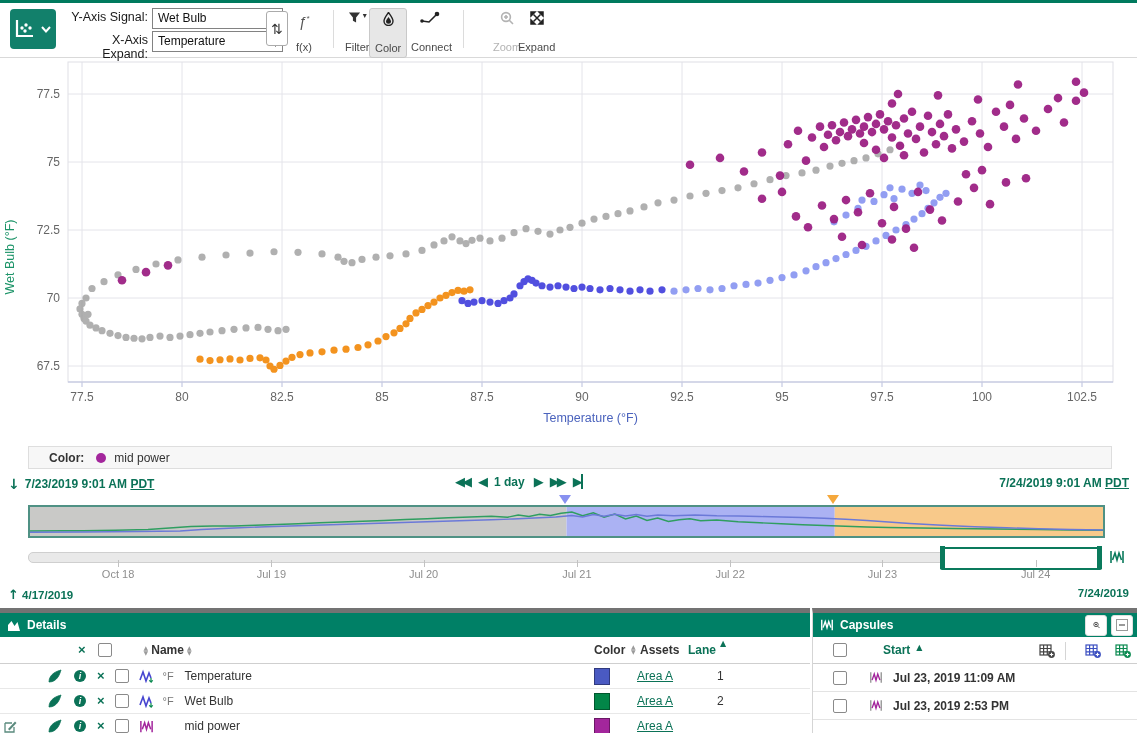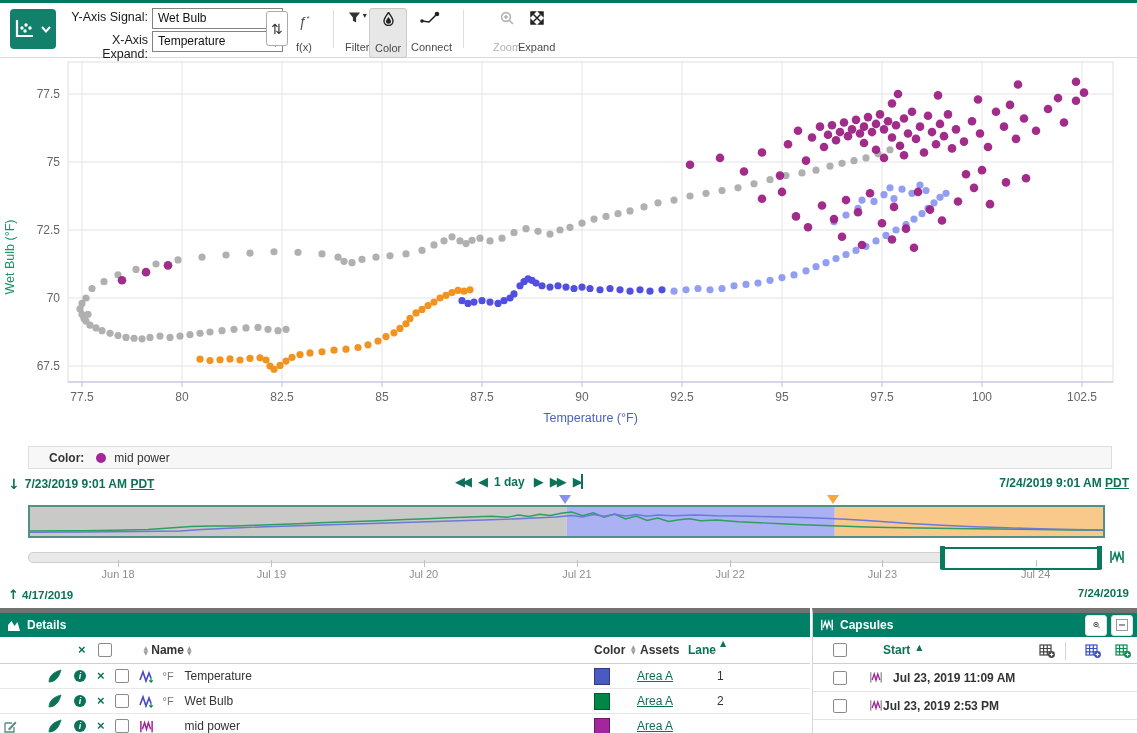--- a/index.html
+++ b/index.html
@@ -558,21 +558,21 @@
     <div class="hdl" style="right:-2px;"></div>
   </div>
   <svg width="16" height="16" style="position:absolute;left:1109px;top:549px;">
     <g stroke="#0a7a5c" stroke-width="1.6" fill="none">
       <path d="M2,2 V14 M14,2 V14"></path>
         <path d="M3.5,11 L6,4 L8,11 L10,4 L12.5,11"></path>
     </g>
   </svg>
   <div id="dateticks">
       <div class="dtick" style="left: 118.048px;"></div>
-      <div class="dlabel" style="left: 118.048px;">Jun 18</div>
+      <div class="dlabel" style="left: 118.048px;">Oct 18</div>
       <div class="dtick" style="left: 271.344px;"></div>
       <div class="dlabel" style="left: 271.344px;">Jul 19</div>
       <div class="dtick" style="left: 423.568px;"></div>
       <div class="dlabel" style="left: 423.568px;">Jul 20</div>
       <div class="dtick" style="left: 576.864px;"></div>
       <div class="dlabel" style="left: 576.864px;">Jul 21</div>
       <div class="dtick" style="left: 730.16px;"></div>
       <div class="dlabel" style="left: 730.16px;">Jul 22</div>
       <div class="dtick" style="left: 882.384px;"></div>
       <div class="dlabel" style="left: 882.384px;">Jul 23</div>
@@ -758,17 +758,17 @@
           <span style="margin-left: 10px;">Jul 23, 2019 11:09 AM</span>
         </div>
         <div class="capsrow">
           <span class="cb" style="margin-left: 20px;"></span>
           <svg width="14" height="15" viewBox="0 0 16 16" style="margin-left: 22px; flex: 0 0 auto;">
             <g stroke="#a3269c" stroke-width="1.6" fill="none">
               <path d="M2,2 V14 M14,2 V14" stroke="#999"></path>
               <path d="M3.5,11 L6,4 L8,11 L10,4 L12.5,11"></path>
             </g>
           </svg>
-          <span style="">Jul 23, 2019 2:53 PM</span>
+          <span style="margin-left: 10px;">Jul 23, 2019 2:53 PM</span>
         </div>
       </div>
   </div>
 </div>
 
 </body></html>

